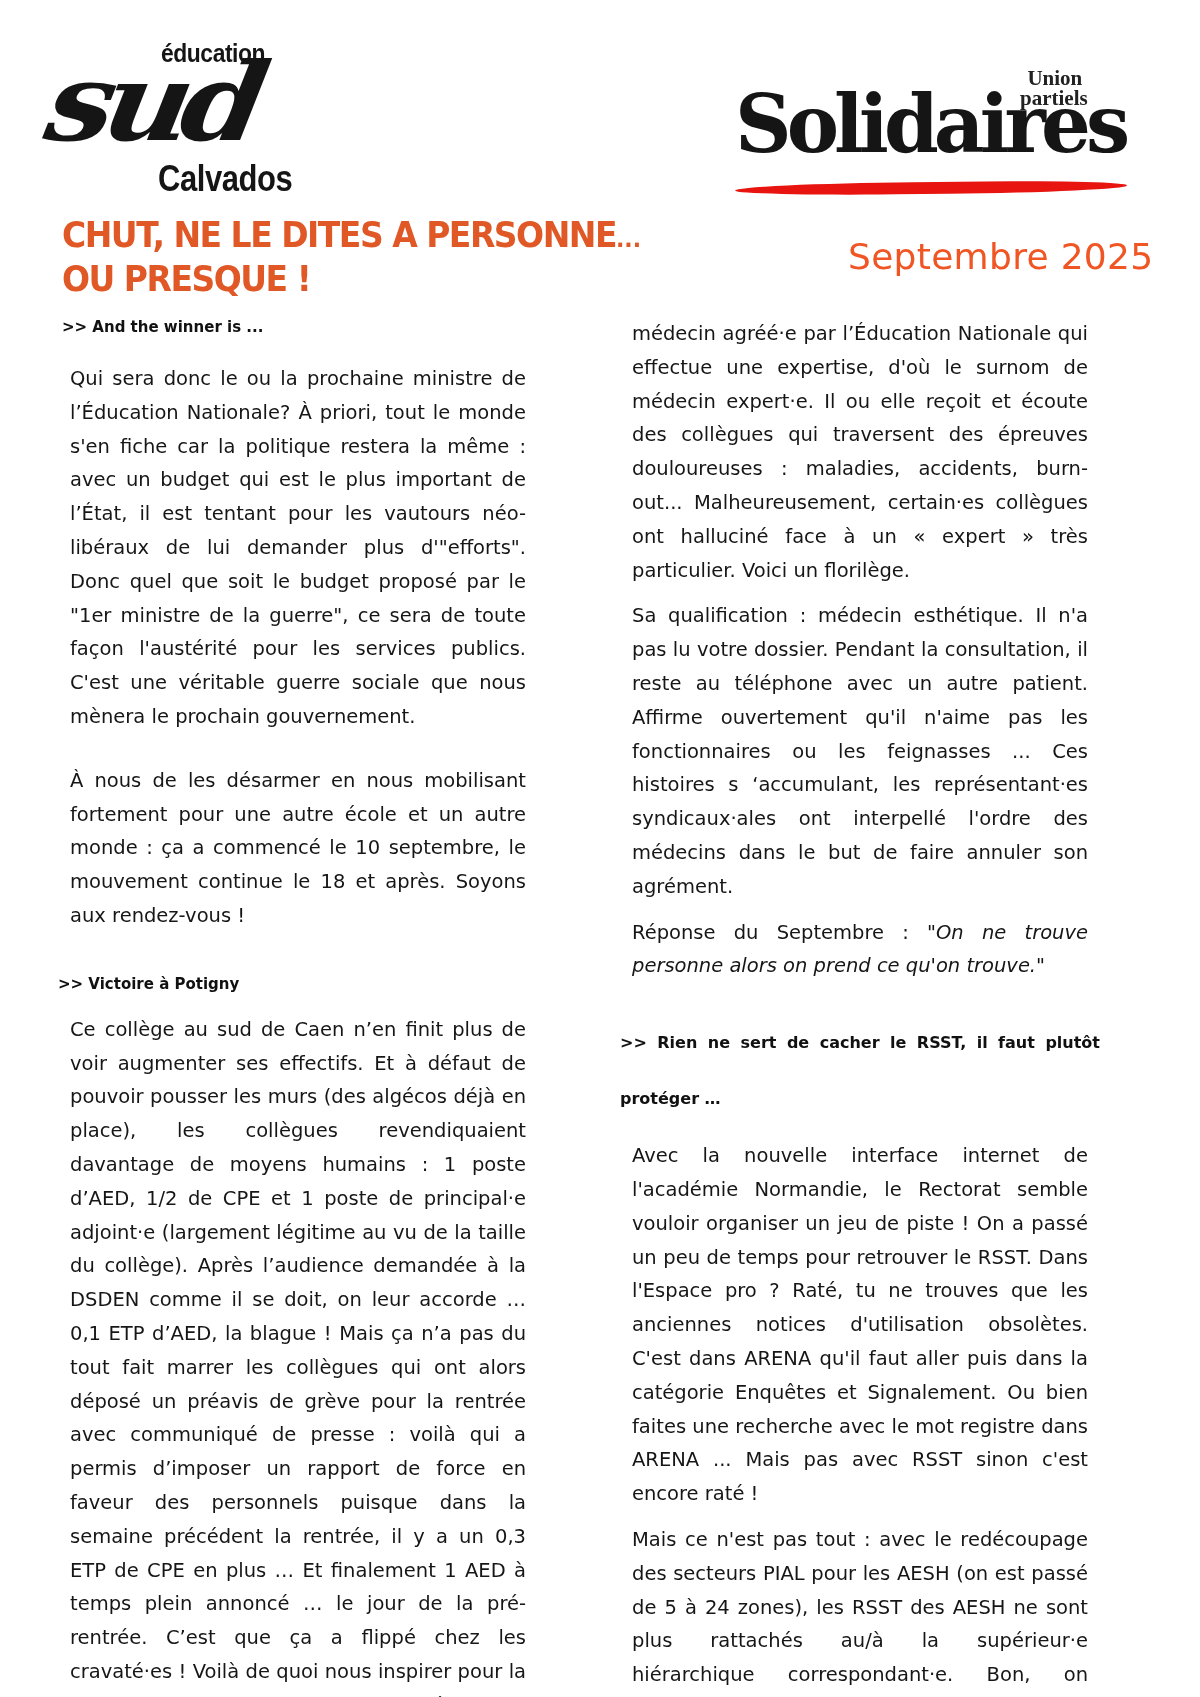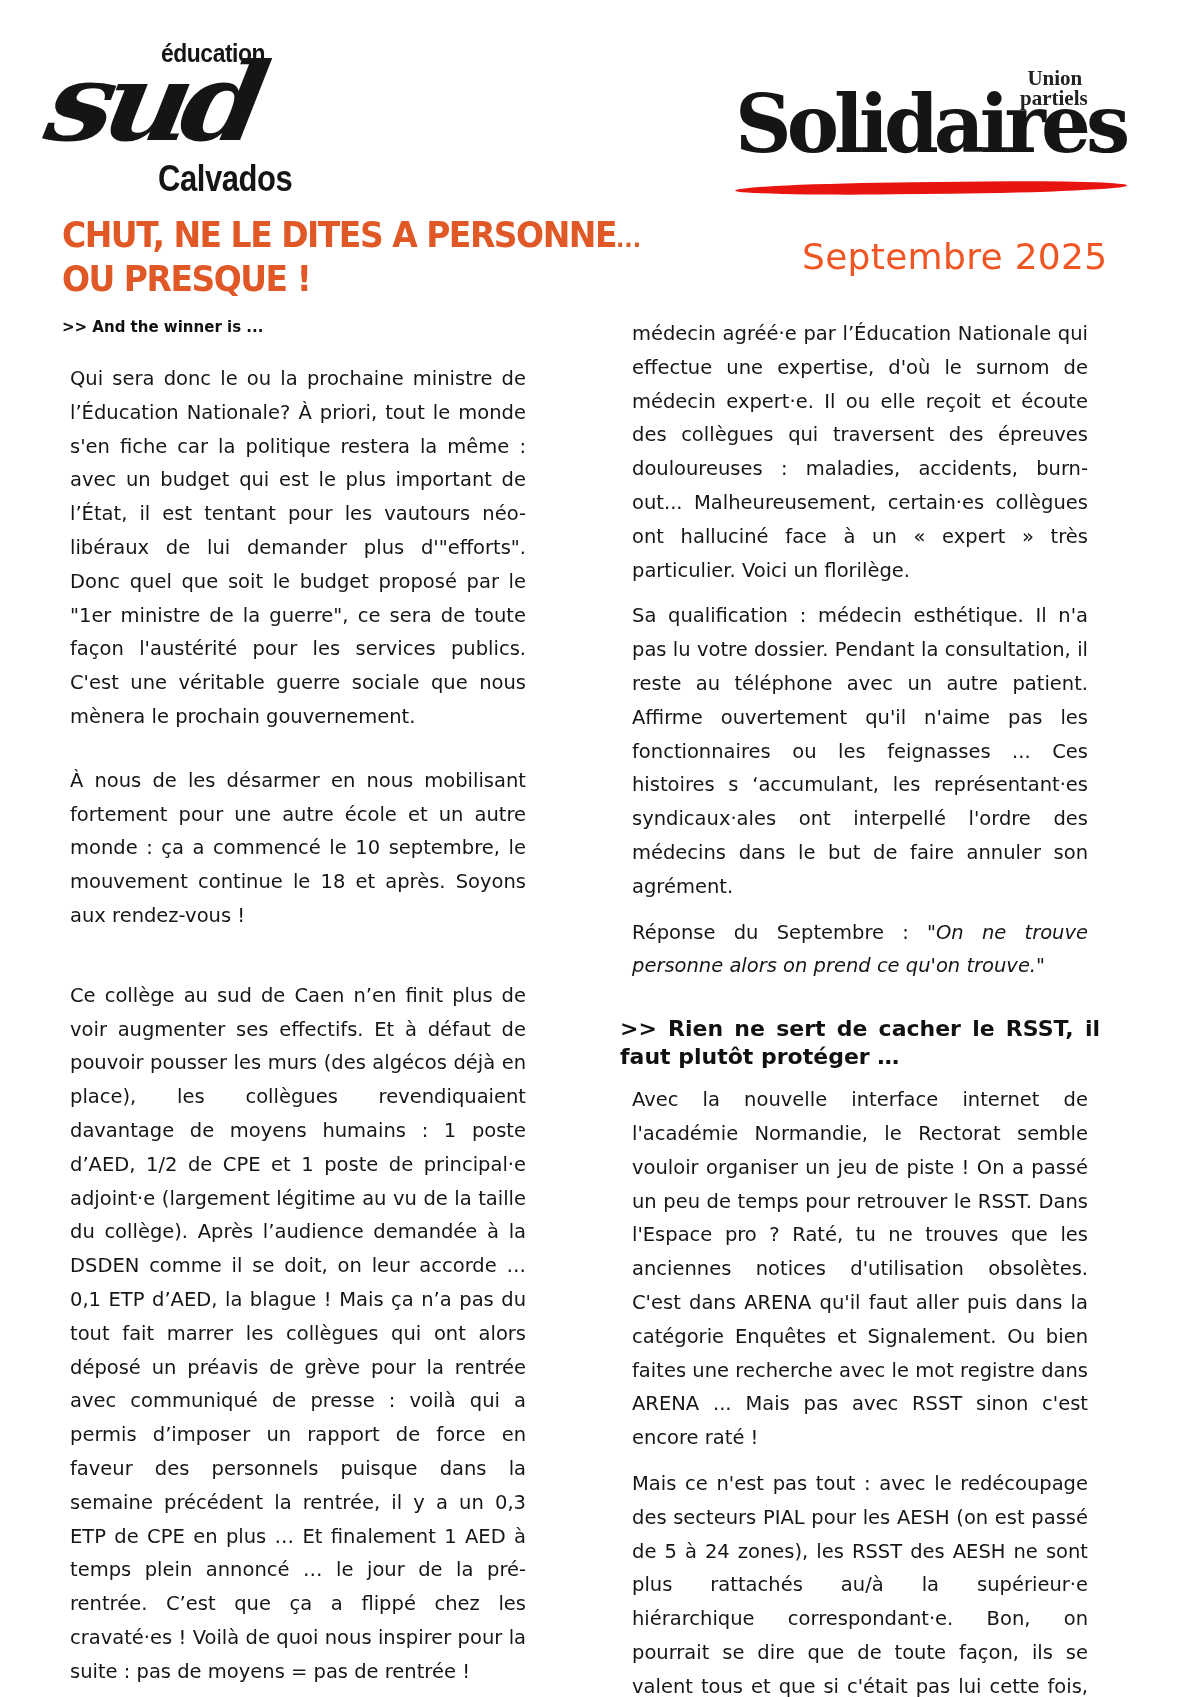--- a/index.html
+++ b/index.html
@@ -12,29 +12,29 @@
     .sud-cal { position: absolute; left: 100px; top: 128px; font-family: "Liberation Sans", sans-serif; font-weight: bold; font-size: 36px; color: #151515; letter-spacing: -0.5px; transform: scaleX(0.86); transform-origin: left top; }
 
     .logo-sol { position: absolute; left: 735px; top: 68px; width: 400px; height: 140px; }
     .sol-word { position: absolute; left: 0; top: 16px; font-family: "DejaVu Serif", serif; font-weight: bold; font-size: 80px; line-height: 1; letter-spacing: -5px; color: #151515; transform: scaleX(0.98); transform-origin: left top; }
     .sol-union { position: absolute; left: 285px; top: 0; font-family: "Liberation Serif", serif; font-weight: bold; font-size: 21px; line-height: 20px; color: #222; text-align: center; }
     .sol-underline { position: absolute; left: 0; top: 114px; width: 392px; height: 12px; background: #e8140f; border-radius: 50% 40% 50% 45% / 60% 50% 60% 50%; transform: rotate(-0.6deg); }
 
     
     .title { position: absolute; left: 62px; top: 215px; font-family: "DejaVu Sans", sans-serif; font-weight: bold; font-size: 33px; line-height: 38px; color: #e05826; letter-spacing: -1.5px; text-transform: uppercase; transform: scaleY(1.05); transform-origin: left top; }
     .title .dots { font-size: 22px; letter-spacing: 0; }
-    .date { position: absolute; left: 802px; top: 236px; font-family: "DejaVu Sans", sans-serif; font-size: 36px; color: #f05524; letter-spacing: 0.3px; }
+    .date { position: absolute; left: 848px; top: 236px; font-family: "DejaVu Sans", sans-serif; font-size: 36px; color: #f05524; letter-spacing: 0.3px; }
 
     
     .col { position: absolute; width: 480px; font-family: "DejaVu Sans", sans-serif; font-size: 19.5px; line-height: 33.8px; color: #161616; }
     .col-left { left: 58px; top: 312px; }
     .col-right { left: 620px; top: 305px; }
     .col p { margin: 12px; text-align: justify; text-align-last: left; }
     .col h2 { margin: 0; font-family: "DejaVu Sans", sans-serif; font-size: 15px; line-height: 34px; font-weight: bold; color: #111; }
-    .col-right h2 { font-size: 22px; line-height: 28px; text-align: justify; text-align-last: left; }
+    .col-right h2 { font-size: 16px; line-height: 56px; text-align: justify; text-align-last: left; }
     .gap-s { height: 6px; }
     .gap-m { height: 20px; }
     .gap-l { height: 22px; }
     .col-left h2.first { margin-left: 4px; margin-top: -2px; }
     em { font-style: italic; }
   </style>
 </head>
 <body>
 
 <div class="logo-sud">
@@ -61,20 +61,21 @@
 <div class="col col-left">
   <section>
     <h2 class="first">&gt;&gt; And the winner is ...</h2>
     <div class="gap-s"></div>
     <p>Qui sera donc le ou la prochaine ministre de l’Éducation Nationale? À priori, tout le monde s'en fiche car la politique restera la même : avec un budget qui est le plus important de l’État, il est tentant pour les vautours néo-libéraux de lui demander plus d'"efforts". Donc quel que soit le budget proposé par le "1er ministre de la guerre", ce sera de toute façon l'austérité pour les services publics. C'est une véritable guerre sociale que nous mènera le prochain gouvernement.</p>
     <div class="gap-s"></div>
     <p>À nous de les désarmer en nous mobilisant fortement pour une autre école et un autre monde : ça a commencé le 10 septembre, le mouvement continue le 18 et après. Soyons aux rendez-vous !</p>
   </section>
   <div class="gap-l"></div>
   <section>
+    <h2>&gt;&gt; Victoire à Potigny</h2>
     <p>Ce collège au sud de Caen n’en finit plus de voir augmenter ses effectifs. Et à défaut de pouvoir pousser les murs (des algécos déjà en place), les collègues revendiquaient davantage de moyens humains : 1 poste d’AED, 1/2 de CPE et 1 poste de principal·e adjoint·e (largement légitime au vu de la taille du collège). Après l’audience demandée à la DSDEN comme il se doit, on leur accorde … 0,1 ETP d’AED, la blague ! Mais ça n’a pas du tout fait marrer les collègues qui ont alors déposé un préavis de grève pour la rentrée avec communiqué de presse : voilà qui a permis d’imposer un rapport de force en faveur des personnels puisque dans la semaine précédent la rentrée, il y a un 0,3 ETP de CPE en plus … Et finalement 1 AED à temps plein annoncé … le jour de la pré-rentrée. C’est que ça a flippé chez les cravaté·es ! Voilà de quoi nous inspirer pour la suite : pas de moyens = pas de rentrée !</p>
   </section>
   <div class="gap-m"></div>
   <section>
     <p>Pour valider des demandes de temps partiels thérapeutiques, il est nécessaire de rencontrer un·e</p>
   </section>
 </div>
 
 <div class="col col-right">
   <section>

